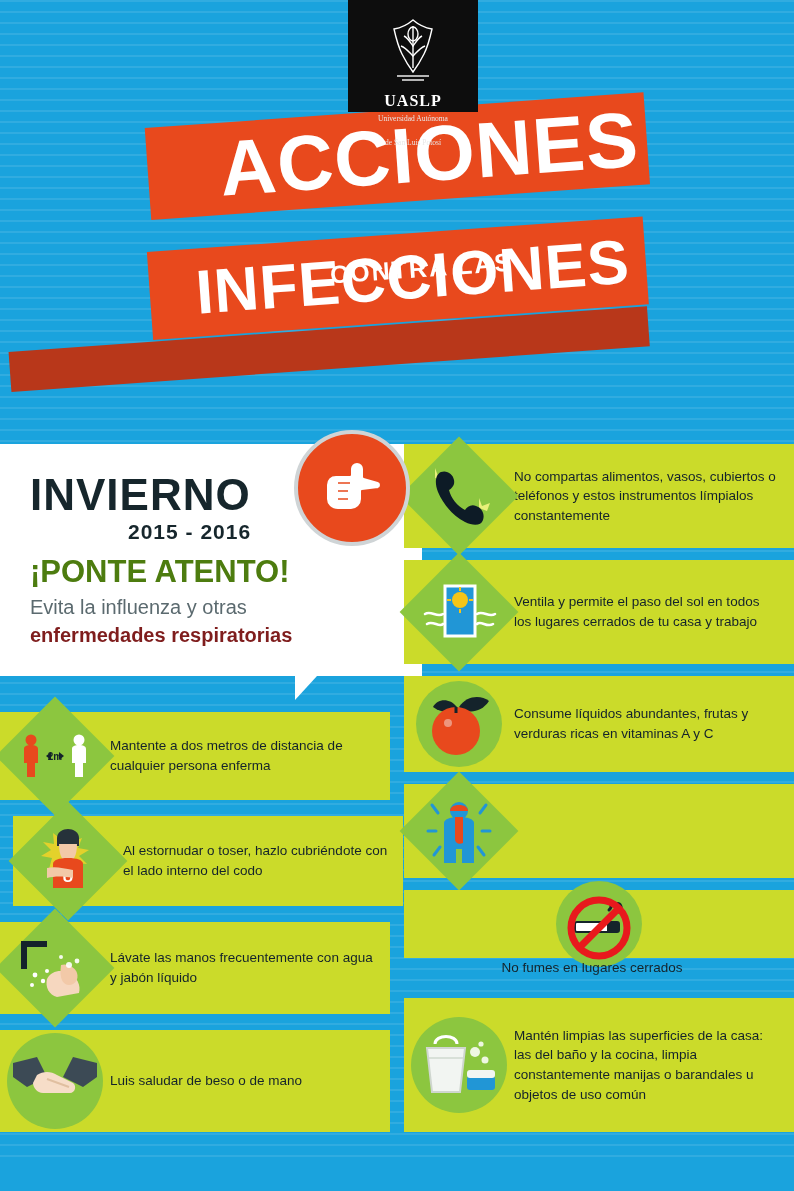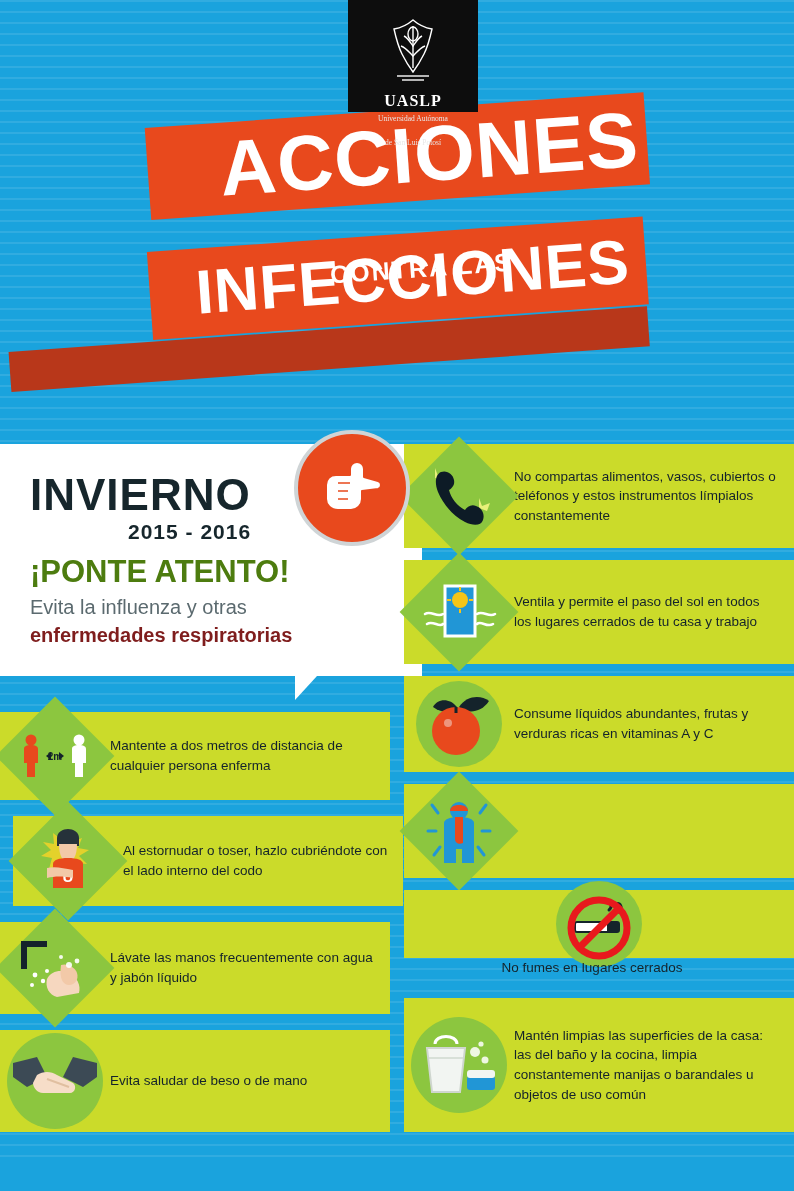--- a/index.html
+++ b/index.html
@@ -250,21 +250,21 @@
         <svg width="84" height="56" viewBox="0 0 84 56" aria-hidden="true">
           <g>
             <path d="M0 10 L24 4 L34 24 L14 34 L0 24 Z" fill="#3c4a55"></path>
             <path d="M84 10 L60 4 L50 24 L70 34 L84 24 Z" fill="#3c4a55"></path>
             <path d="M24 22 C30 18 38 18 44 22 L60 30 C64 33 62 40 57 40 L30 40 C24 40 20 34 20 30 Z" fill="#f6ddc8"></path>
             <path d="M34 26 L56 34" stroke="#e0bfa0" stroke-width="2" fill="none"></path>
           </g>
         </svg>
       </div>
     </div>
-    <div class="text">Evita saludar de beso o de mano</div>
+    <div class="text">Luis saludar de beso o de mano</div>
   </div>
 
   <div class="card right" style="top:444px;height:104px;">
     <div class="icon">
       <div class="dmd">
         <svg width="72" height="64" viewBox="0 0 72 64" aria-hidden="true">
           <g>
             <path d="M12 4 L15 12 L23 9 L20 17 L12 14 Z" fill="#e8f07a"></path>
             <path d="M56 34 L59 42 L67 39 L64 47 L56 44 Z" fill="#e8f07a"></path>
             <path d="M18 8 C24 6 30 10 31 16 C32 21 29 24 26 26 C28 34 34 42 42 46 C44 43 48 40 53 42 C59 44 62 50 60 56 C58 62 50 62 42 58 C30 52 20 40 15 28 C11 18 13 10 18 8 Z" fill="#0d1b26"></path>

